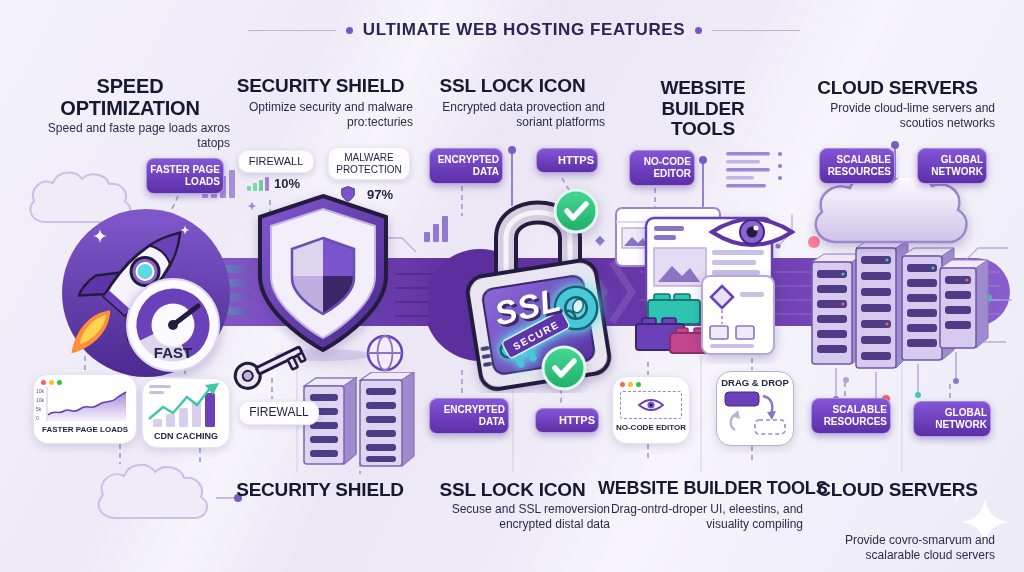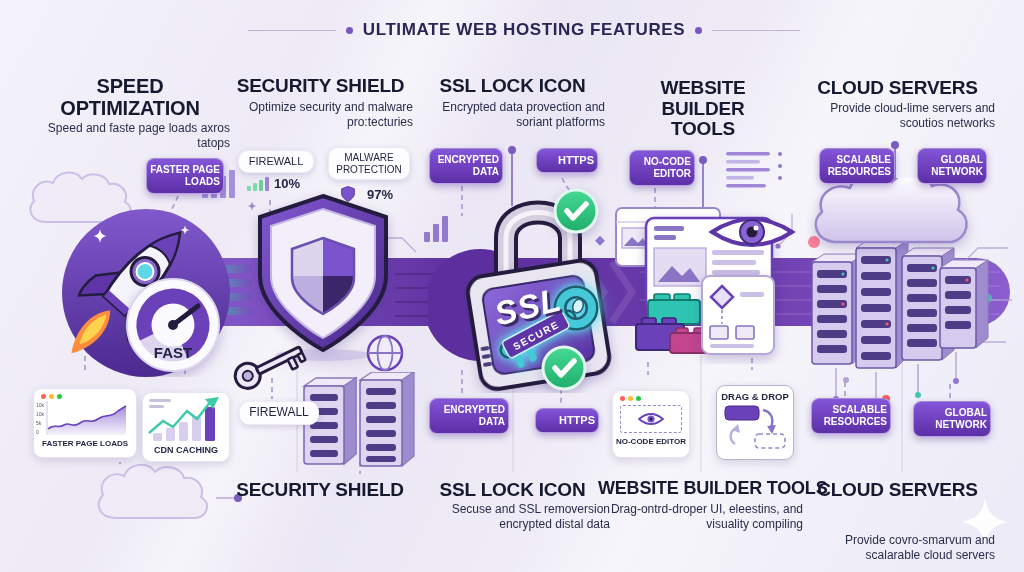--- a/index.html
+++ b/index.html
@@ -31,22 +31,22 @@
   .wbadge{ text-align:center;color:#1e2340;font-weight:400;font-size:11px;line-height:1.15;
     background:#fdfdff;border:1px solid #edeaf5;border-radius:10px;padding:4px 4px;
     box-shadow:0 2px 6px rgba(64,44,120,.18);z-index:3;}
   .stat{ display:flex;align-items:flex-end;gap:5px;font-weight:800;font-size:13px;color:#1e2340;z-index:3;}
   .bars-icon{display:flex;align-items:flex-end;gap:2px;}
   .bars-icon i{display:block;width:4px;border-radius:1px;background:#7dd9a6;}
   .bars-icon i:nth-child(1){height:5px}.bars-icon i:nth-child(2){height:8px}
   .bars-icon i:nth-child(3){height:11px;background:#6fcf9b}.bars-icon i:nth-child(4){height:14px;background:#9a82d8}
 
   
-  .card{ background:#ffffff;border:1px solid #e7e3f1;border-radius:9px;
-    box-shadow:0 3px 8px rgba(64,44,120,.16);z-index:3;margin-top:14px;}
+  .card{ background:#ffffff;border:1px solid #e7e3f1;border-radius:15px;
+    box-shadow:0 3px 8px rgba(64,44,120,.16);z-index:3;}
   .tl{display:flex;gap:3px;padding:5px 0 0 7px;}
   .tl i{width:5px;height:5px;border-radius:50%;}
   .tl .r{background:#ff6057}.tl .o{background:#ffbd2e}.tl .g{background:#28c840}
   .card-label{text-align:center;font-weight:800;color:#1e2340;}
 
   .ssl-label{ font-style:italic;font-weight:800;color:#ffffff;font-size:33px;letter-spacing:1px;
     text-shadow:2px 3px 0 #3c2a6a;transform:rotate(-14deg);z-index:4;}
   .key-glow{filter:drop-shadow(0 0 4px #62e4f0) drop-shadow(0 0 9px rgba(98,228,240,.55));}
   .shadowed{filter:drop-shadow(0 4px 6px rgba(70,45,130,.28));}
 </style>

